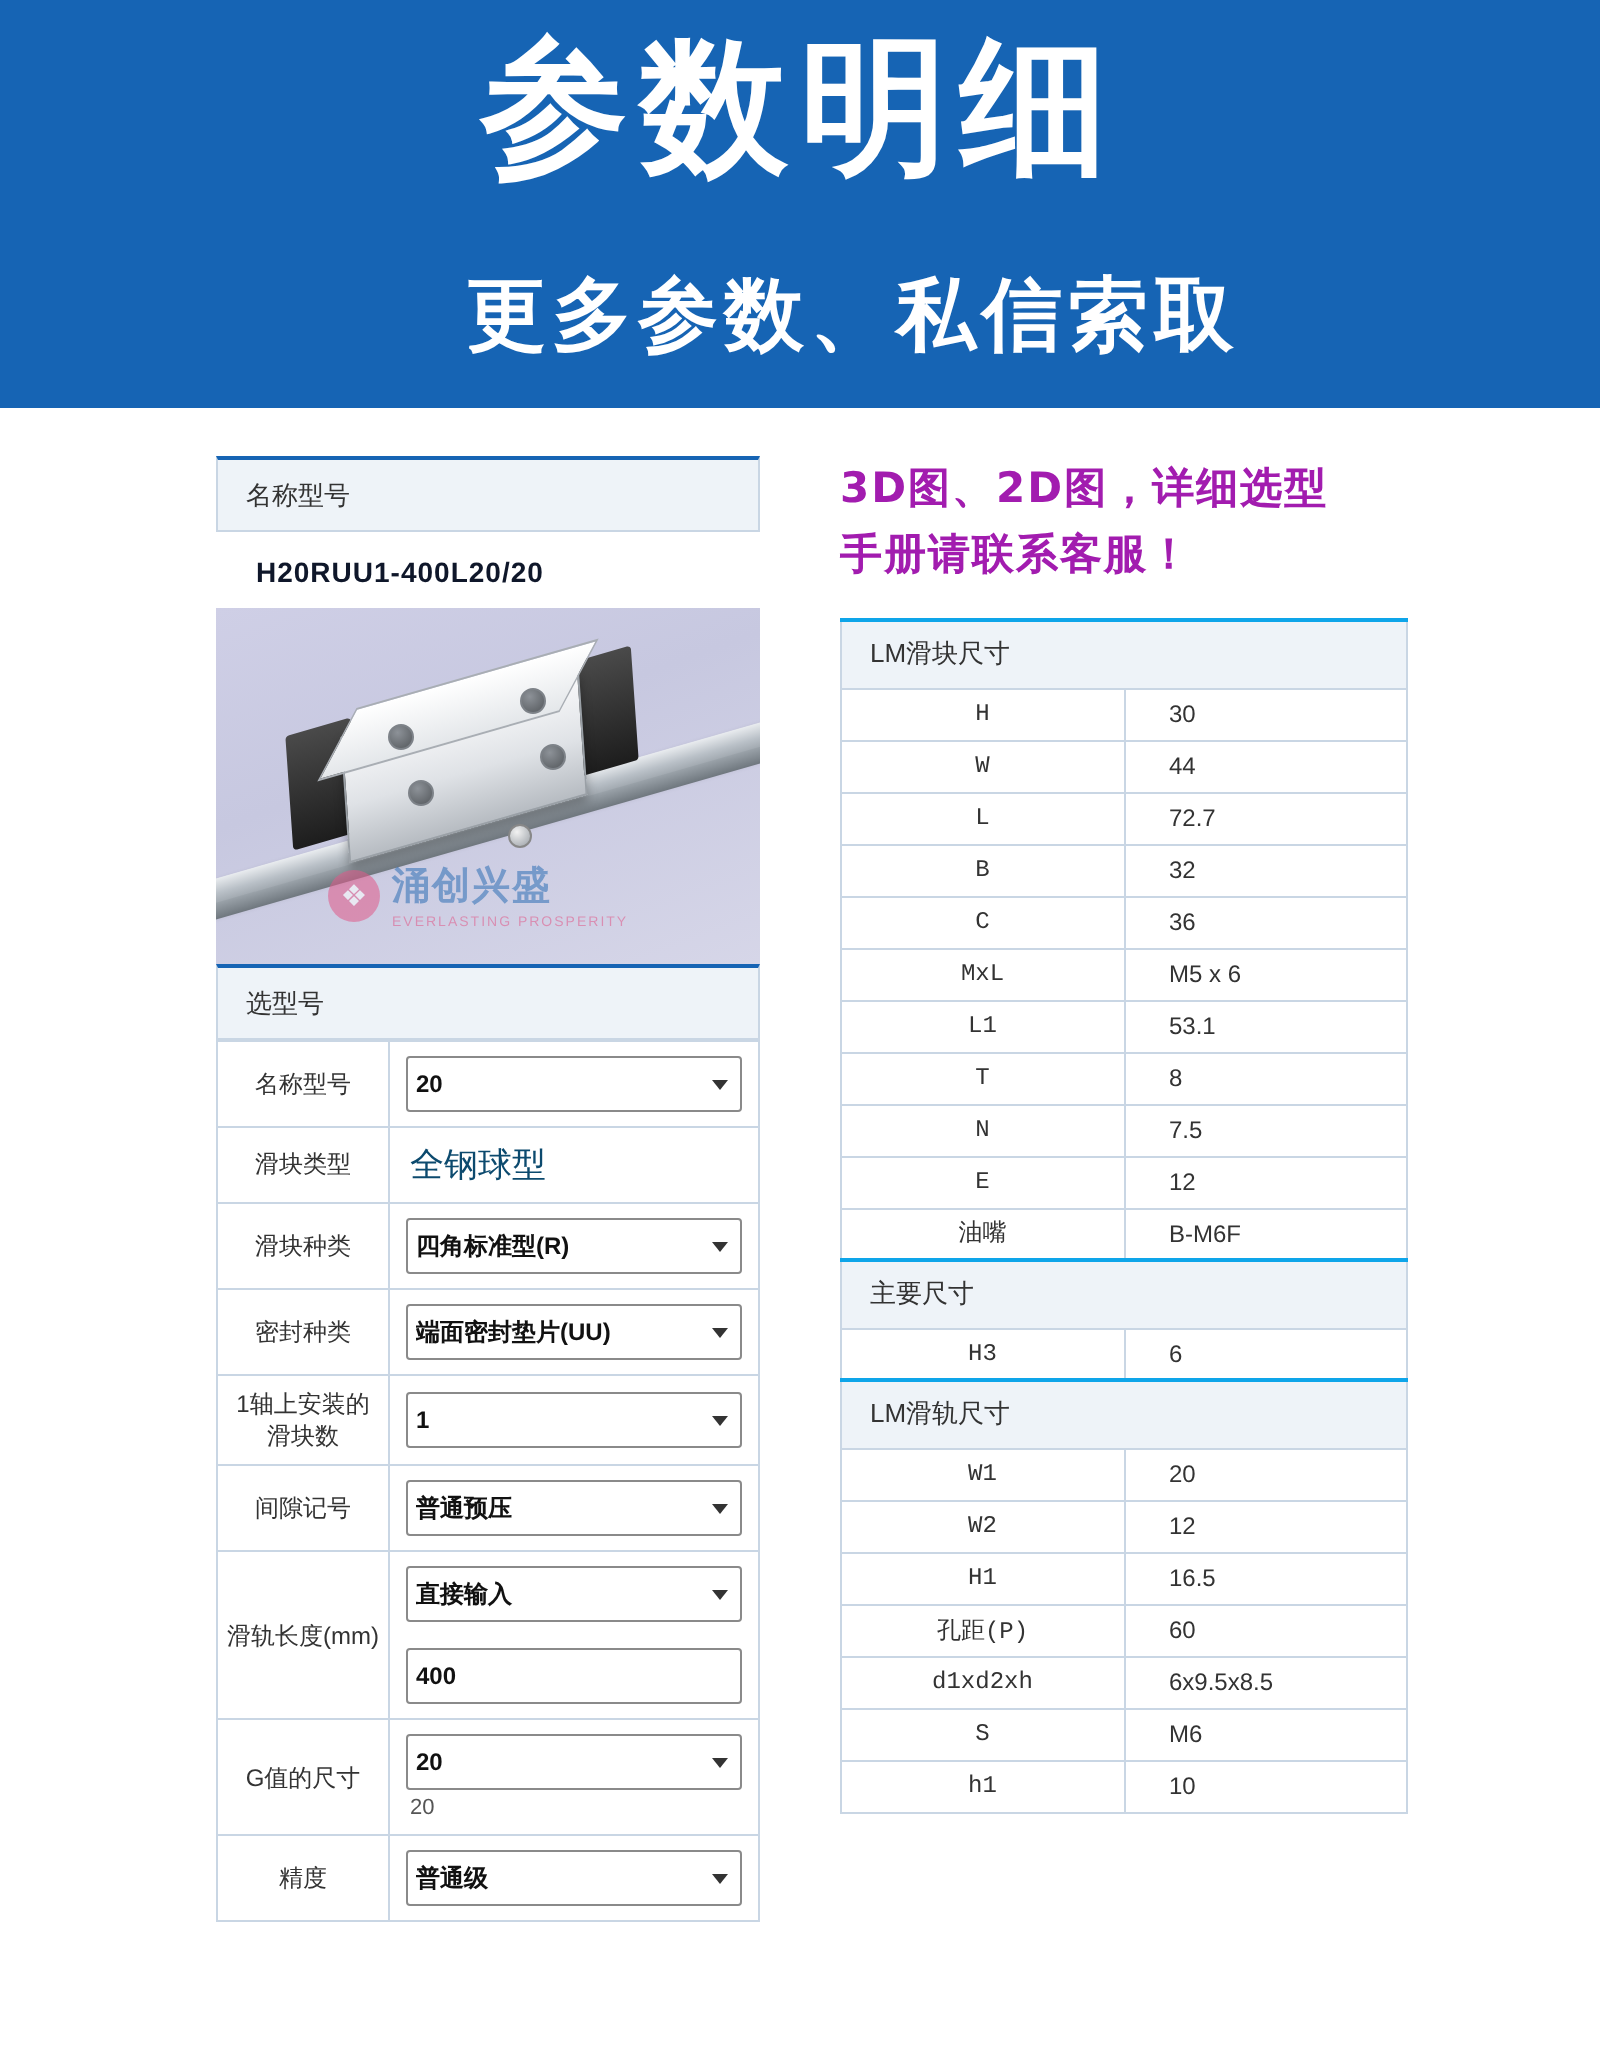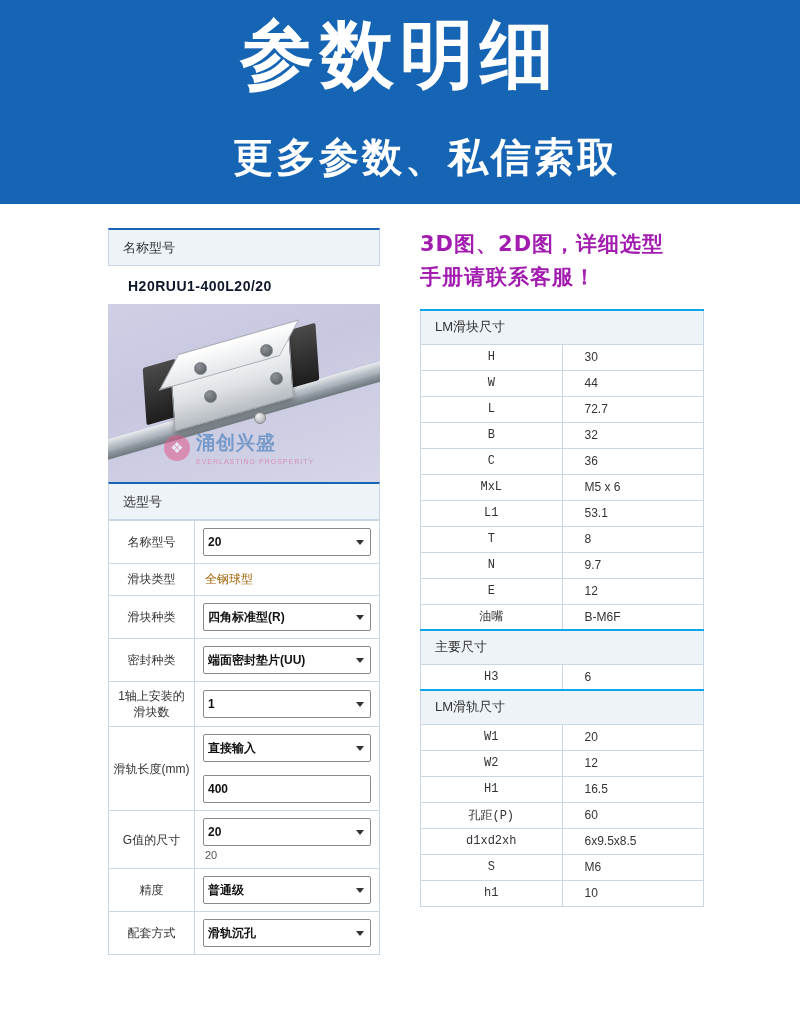--- a/index.html
+++ b/index.html
@@ -230,22 +230,22 @@
   .sel-wrap:after {
     content: "";
     position: absolute;
     right: 7px; top: 12px;
     border-left: 4px solid transparent;
     border-right: 4px solid transparent;
     border-top: 5px solid #333;
     pointer-events: none;
   }
   .plain-val {
-    font-size: 12px;
-    color: #a16207;
+    font-size: 17px;
+    color: #0c4a6e;
     padding-left: 2px;
   }
   .sub-note {
     font-size: 11px;
     color: #555;
     padding-top: 3px;
     padding-left: 2px;
   }
   .stacked > * + * { margin-top: 13px; }
 
@@ -368,20 +368,30 @@
           <td class="lbl">1轴上安装的滑块数</td>
           <td class="val">
             <div class="sel-wrap">
               <select>
                 <option>1</option>
               </select>
             </div>
           </td>
         </tr>
         <tr>
+          <td class="lbl">间隙记号</td>
+          <td class="val">
+            <div class="sel-wrap">
+              <select>
+                <option>普通预压</option>
+              </select>
+            </div>
+          </td>
+        </tr>
+        <tr>
           <td class="lbl">滑轨长度(mm)</td>
           <td class="val stacked">
             <div class="sel-wrap">
               <select>
                 <option>直接输入</option>
               </select>
             </div>
             <input type="text" value="400" style="">
           </td>
         </tr>
@@ -395,30 +405,20 @@
             </div>
             <div class="sub-note">20</div>
           </td>
         </tr>
         <tr>
           <td class="lbl">精度</td>
           <td class="val">
             <div class="sel-wrap">
               <select>
                 <option>普通级</option>
-              </select>
-            </div>
-          </td>
-        </tr>
-        <tr>
-          <td class="lbl">配套方式</td>
-          <td class="val">
-            <div class="sel-wrap">
-              <select>
-                <option>滑轨沉孔</option>
               </select>
             </div>
           </td>
         </tr>
       </tbody>
     </table>
   </div>
 
   <div class="col-right">
     <div class="promo">
@@ -458,21 +458,21 @@
         <tr>
             <td class="k">L1</td>
             <td class="v">53.1</td>
           </tr>
         <tr>
             <td class="k">T</td>
             <td class="v">8</td>
           </tr>
         <tr>
             <td class="k">N</td>
-            <td class="v">9.7</td>
+            <td class="v">7.5</td>
           </tr>
         <tr>
             <td class="k">E</td>
             <td class="v">12</td>
           </tr>
         <tr>
             <td class="k">油嘴</td>
             <td class="v">B-M6F</td>
           </tr>
 

